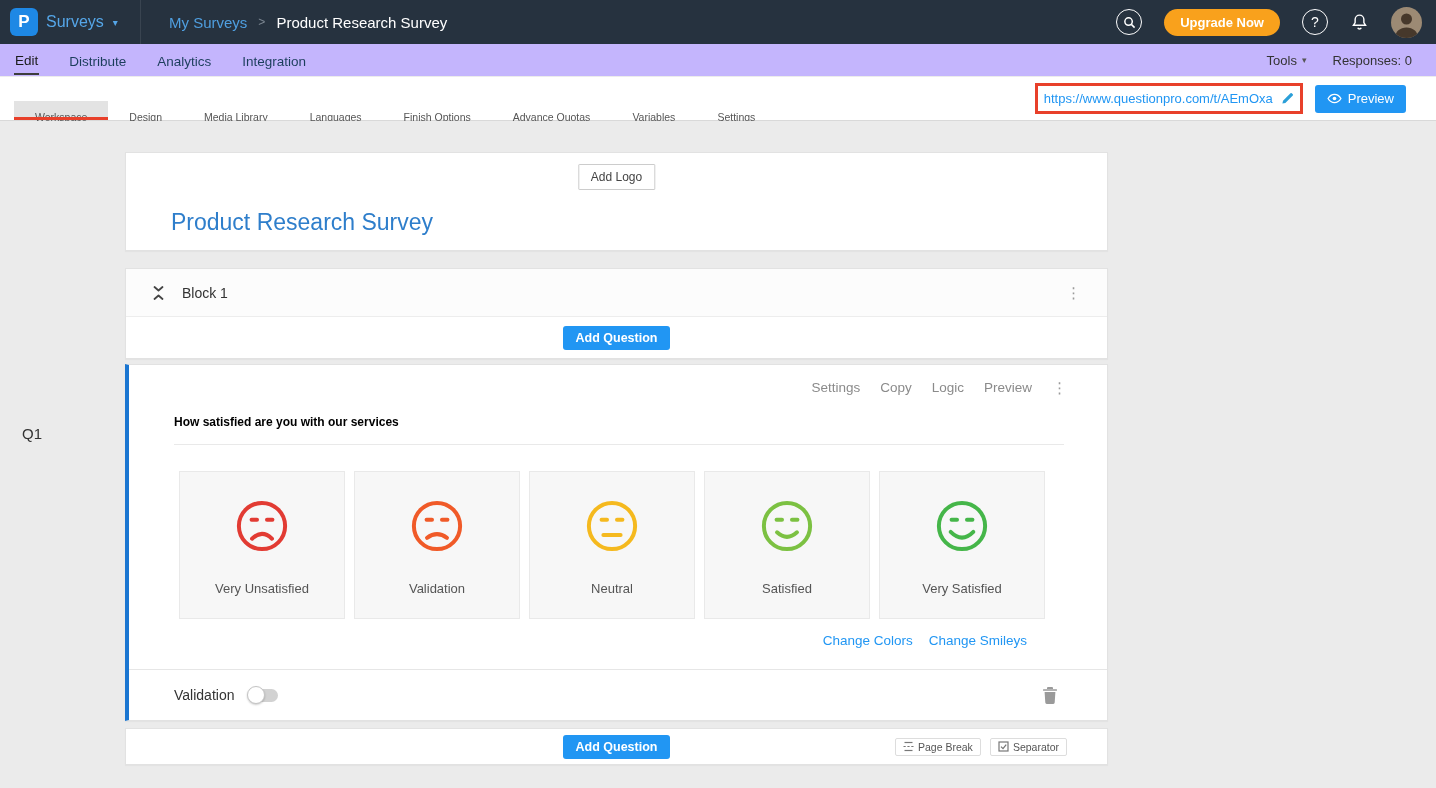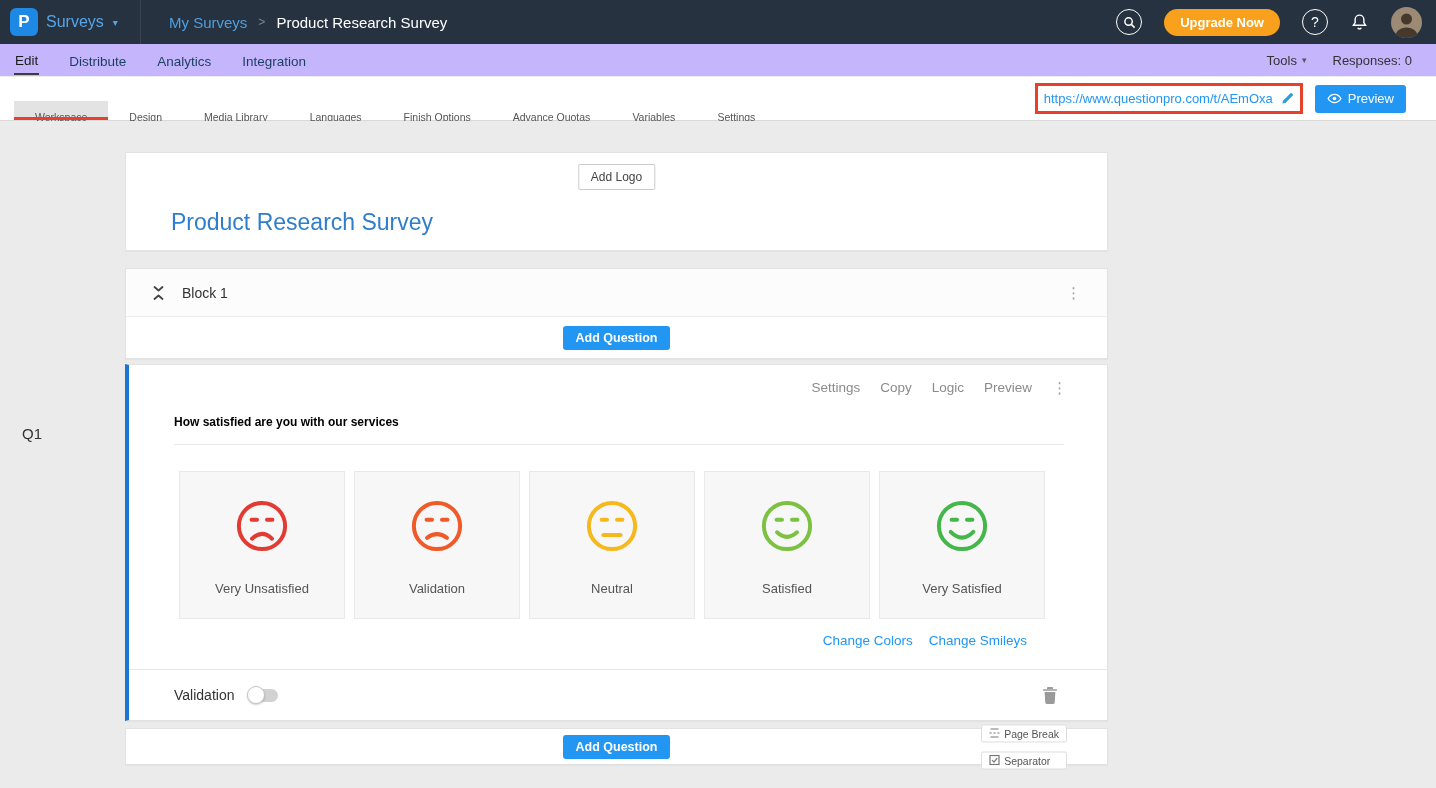--- a/index.html
+++ b/index.html
@@ -76,21 +76,21 @@
   .option-label { margin-top:26px; font-size:13px; color:#555; }
   .q-links { display:flex; justify-content:flex-end; gap:16px; margin:14px 80px 0 0; font-size:13.5px; }
   .q-links a { color:var(--accent-blue,#2196f3); text-decoration:none; }
   .validation-row { margin-top:21px; border-top:1px solid #e6e6e6; height:51px; display:flex; align-items:center; padding:0 50px 0 45px; }
   .validation-label { font-size:14px; color:#333; }
   .toggle { width:30px; height:13px; border-radius:7px; background:#d2d2d2; margin-left:14px; position:relative; cursor:pointer; }
   .knob { position:absolute; left:-1px; top:-2.5px; width:18px; height:18px; border-radius:50%; background:#fff; border:1px solid #c4c4c4; box-shadow:0 1px 2px rgba(0,0,0,.2); }
   .trash { margin-left:auto; display:flex; align-items:center; }
 
   .footer-card { height:37px; position:relative; display:flex; align-items:center; justify-content:center; }
-  .footer-chips { position:absolute; right:40px; top:50%; transform:translateY(-50%); display:flex; gap:9px;flex-direction:column; }
+  .footer-chips { position:absolute; right:40px; top:50%; transform:translateY(-50%); display:flex; gap:9px; }
   .chip { display:flex; align-items:center; gap:4px; border:1px solid #ddd; border-radius:2px; background:#fff; padding:2px 7px; font-size:10.5px; color:#555; }
 </style>
 </head>
 <body>
 
 <header class="topbar">
   <div class="brand">
     <div class="logo">
         <span>P</span>
       </div>

